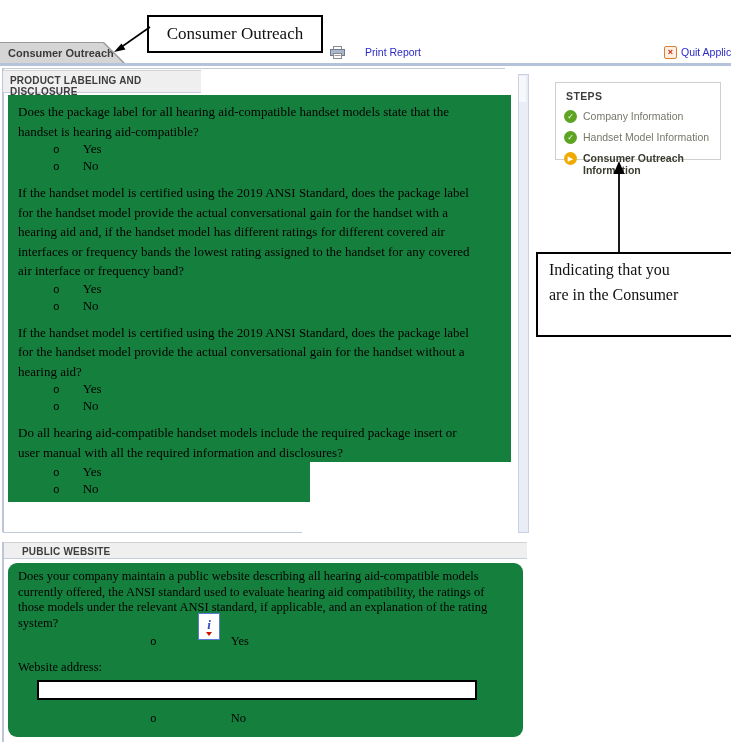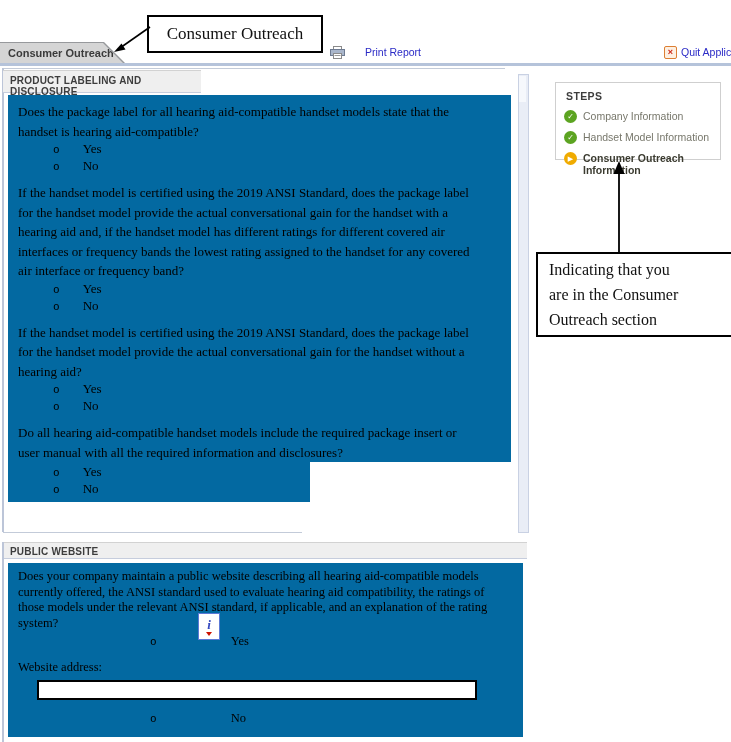--- a/index.html
+++ b/index.html
@@ -37,37 +37,37 @@
   .s1-top{left:2px;top:68px;width:503px;height:1px;background:#c3cbd9;}
   .s1-left{left:2px;top:68px;width:2px;height:464px;background:#bcc5d8;}
   .s1-bottom{left:3px;top:532px;width:299px;height:1px;background:#c3cbd9;}
   .scrollbar{left:518px;top:74px;width:9px;height:457px;background:#e9edf6;
     border:1px solid #c9d1e3;}
   .scroll-thumb{position:absolute;left:0;top:1px;width:7px;height:26px;background:#f6f8fc;}
 
   .secbar{background:#efefef;border-top:1px solid #d2d2d2;border-bottom:1px solid #c6cddd;
     font-size:10px;font-weight:bold;color:#3d3d3d;letter-spacing:.2px;}
   .secbar1{left:3px;top:70px;width:198px;height:18px;padding:4px 0 17px 7px;box-sizing:border-box;}
-  .secbar2{left:3px;top:542px;width:524px;height:17px;padding:3px 0 0 7px;box-sizing:border-box;}
+  .secbar2{left:3px;top:542px;width:524px;height:17px;padding:3px 0 0 19px;box-sizing:border-box;}
   .s2-left{left:2px;top:542px;width:2px;height:200px;background:#bcc5d8;}
 
   
   .serif{font-family:"Liberation Serif","DejaVu Serif",serif;color:#000;}
   .flowcol{left:8px;top:95px;width:515px;}
-  .hl{background:#0369a1;}
+  .hl{background:#15803d;}
   .hl-a{width:503px;padding:7px 0 0 0;}
   .hl-b{width:302px;padding:2px 0 4px 0;}
   .question{font-size:13px;line-height:19.5px;width:458px;margin:8px 0 0 10px;}
   .question:first-child{margin-top:0;}
   .opt{display:flex;align-items:baseline;margin-left:45px;height:17px;cursor:pointer;}
   .opt .bullet{font-family:"DejaVu Sans Mono",monospace;font-size:11px;}
   .opt .olabel{font-size:13px;margin-left:23px;
     font-family:"Liberation Serif","DejaVu Serif",serif;}
 
-  .hl-c{left:8px;top:563px;width:515px;height:174px;padding-top:6px;box-sizing:border-box;}
+  .hl-c{left:8px;top:563px;width:515px;height:174px;padding-top:6px;box-sizing:border-box;border-radius:9px;}
   .question2{font-size:12.5px;line-height:15.5px;width:495px;margin-left:10px;}
   .opt2{margin-left:142px;margin-top:3px;}
   .opt2 .olabel{margin-left:74px;font-size:12.5px;}
   .weblabel{font-size:12.5px;margin:9px 0 0 10px;}
   .webinput{display:block;margin:5px 0 0 29px;width:430px;height:16px;
     border:2px solid #000;background:#fff;padding:0 3px;font-size:12px;}
   .opt2b{margin-left:142px;margin-top:11px;}
   .info-icon{position:absolute;left:190px;top:50px;width:20px;height:25px;
     background:#fff;border:1px solid #5b79d6;display:flex;flex-direction:column;
     align-items:center;justify-content:center;cursor:pointer;}
@@ -219,16 +219,15 @@
     </div>
   </div>
 
   <svg class="abs arrow2" viewBox="0 0 22 98">
     <line x1="10" y1="97" x2="10" y2="12" stroke="#000" stroke-width="1.8"></line>
     <polygon points="10,3 4.5,16 15.5,16" fill="#000"></polygon>
   </svg>
   <div class="abs callout callout2">
     <div>Indicating that you</div>
     <div>are in the Consumer</div>
-    <div>Outreach section</div>
   </div>
 
 </div>
 
 </body></html>

